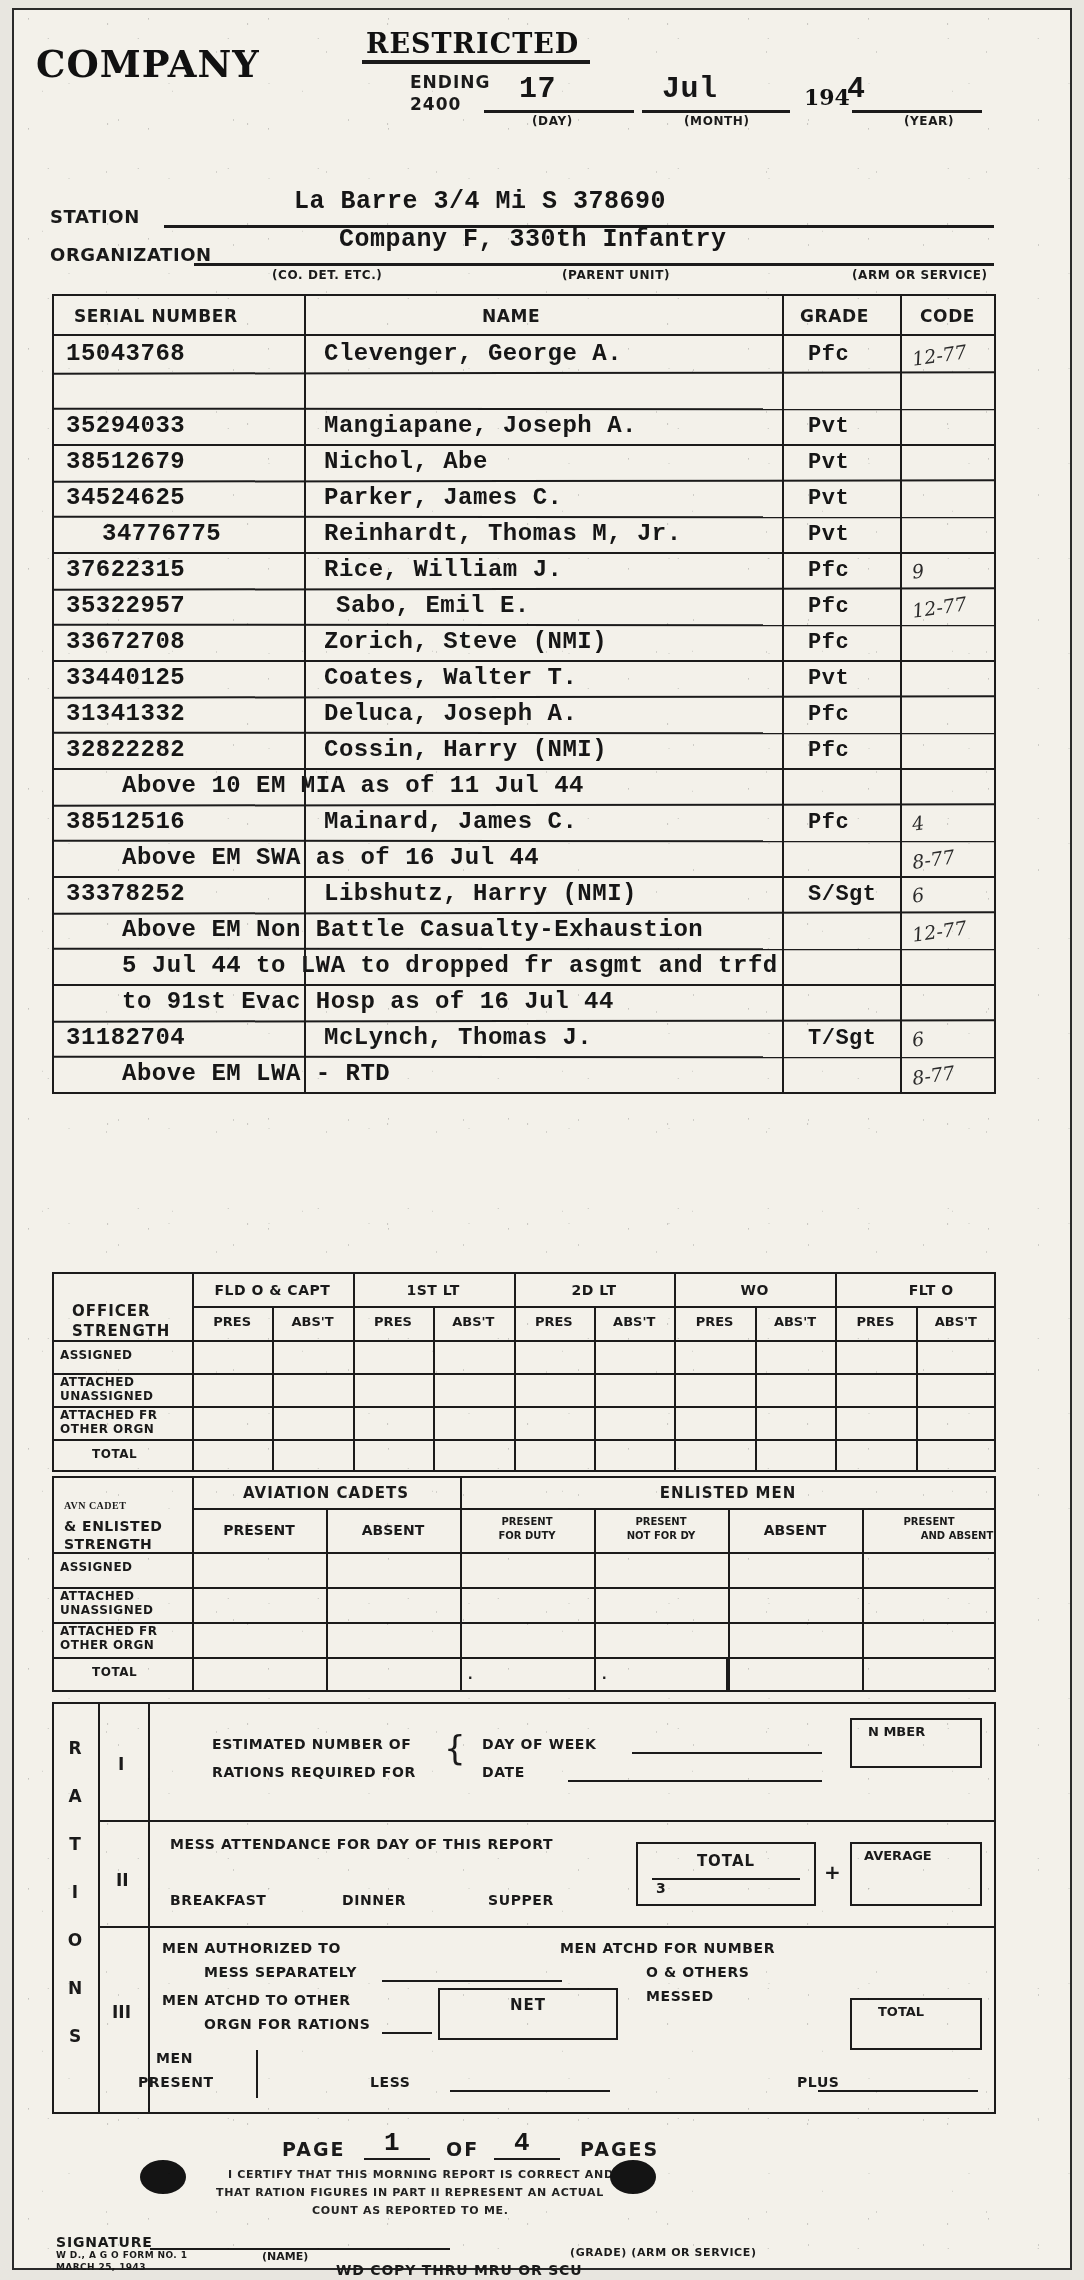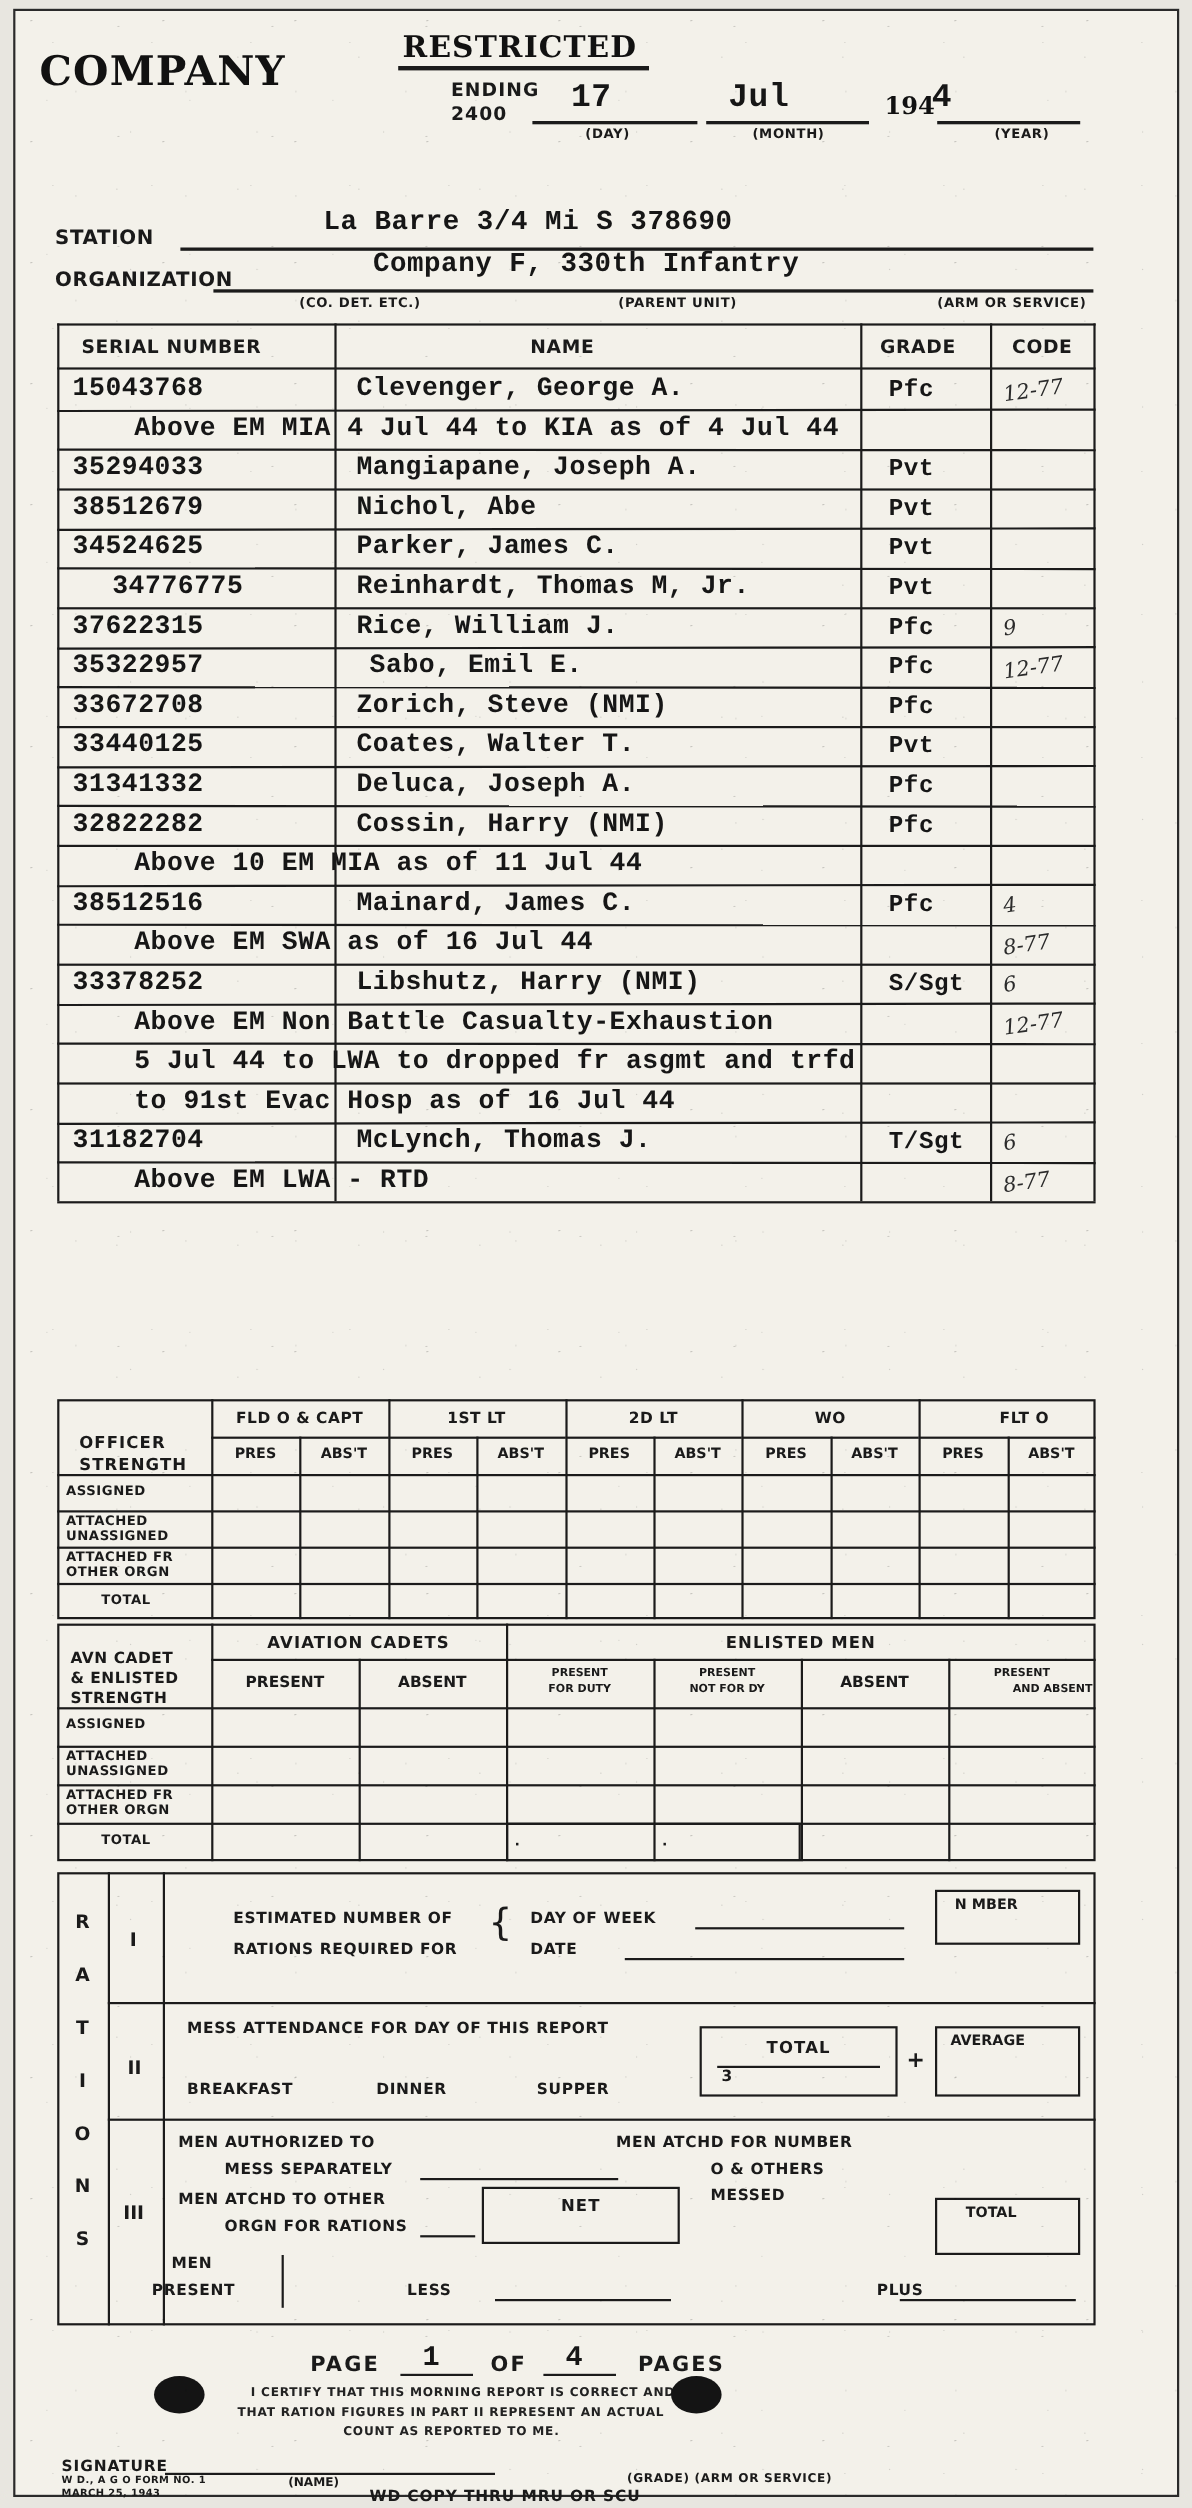--- a/index.html
+++ b/index.html
@@ -116,21 +116,20 @@
         <div class="rowline" style="top:0px;"></div>
         <div class="cell formlbl" style="left:22px;top:12px;font-size:17px;">SERIAL NUMBER</div>
         <div class="cell formlbl" style="left:430px;top:12px;font-size:17px;">NAME</div>
         <div class="cell formlbl" style="left:748px;top:12px;font-size:17px;">GRADE</div>
         <div class="cell formlbl" style="left:868px;top:12px;font-size:17px;">CODE</div>
         <div class="rowline" style="top:40px;"></div>
         <div class="cell typed sn" style="left:14px;top:46px;">15043768</div>
         <div class="cell typed nm" style="left:272px;top:46px;">Clevenger, George A.</div>
         <div class="cell typed gr" style="left:756px;top:48px;">Pfc</div>
         <div class="cell pen" style="left:860px;top:50px;">12-77</div>
-        <div class="cell typed rmk" style="left:70px;top:82px;">Above EM MIA 4 Jul 44 to KIA as of 4 Jul 44</div>
         <div class="cell typed sn" style="left:14px;top:118px;">35294033</div>
         <div class="cell typed nm" style="left:272px;top:118px;">Mangiapane, Joseph A.</div>
         <div class="cell typed gr" style="left:756px;top:120px;">Pvt</div>
         <div class="cell typed sn" style="left:14px;top:154px;">38512679</div>
         <div class="cell typed nm" style="left:272px;top:154px;">Nichol, Abe</div>
         <div class="cell typed gr" style="left:756px;top:156px;">Pvt</div>
         <div class="cell typed sn" style="left:14px;top:190px;">34524625</div>
         <div class="cell typed nm" style="left:272px;top:190px;">Parker, James C.</div>
         <div class="cell typed gr" style="left:756px;top:192px;">Pvt</div>
         <div class="cell typed sn" style="left:14px;top:226px;margin-left:36px;">34776775</div>
@@ -246,21 +245,21 @@
         <div style="position:absolute;left:0;top:134px;width:944px;height:2px;background:#1b1b1b;"></div>
         <div class="mini" style="position:absolute;left:8px;top:136px;font-size:12px;letter-spacing:.5px;">ATTACHED FR</div>
         <div class="mini" style="position:absolute;left:8px;top:150px;font-size:12px;letter-spacing:.5px;">OTHER ORGN</div>
         <div style="position:absolute;left:0;top:167px;width:944px;height:2px;background:#1b1b1b;"></div>
         <div class="mini" style="position:absolute;left:40px;top:175px;font-size:12px;letter-spacing:.5px;">TOTAL</div>
         <div style="position:absolute;left:0;top:68px;width:944px;height:2px;background:#1b1b1b;"></div>
       </div>
 
   <div id="enlisted-block" style="position:absolute;left:38px;top:1466px;width:944px;height:216px;">
         <div style="position:absolute;left:0;top:0;width:944px;height:216px;border:2px solid #1b1b1b;box-sizing:border-box;"></div>
-        <div class="mini" style="position:absolute;left:12px;top:24px;font-size:14px;letter-spacing:.5px;">AVN CADET</div>
+        <div class="mini" style="position:absolute;left:12px;top:24px;font-size:10px;letter-spacing:.5px;font-family:Liberation Serif, serif;">AVN CADET</div>
         <div class="mini" style="position:absolute;left:12px;top:42px;font-size:14px;letter-spacing:.5px;">&amp; ENLISTED</div>
         <div class="mini" style="position:absolute;left:12px;top:60px;font-size:14px;letter-spacing:.5px;">STRENGTH</div>
         <div class="mini" style="position:absolute;left:140px;top:8px;width:268px;text-align:center;font-size:15px;letter-spacing:1px;">AVIATION CADETS</div>
         <div class="mini" style="position:absolute;left:408px;top:8px;width:536px;text-align:center;font-size:15px;letter-spacing:1px;">ENLISTED MEN</div>
         <div style="position:absolute;left:140px;top:32px;width:804px;height:2px;background:#1b1b1b;"></div>
         <div class="mini" style="position:absolute;left:140px;top:46px;width:134px;text-align:center;font-size:14px;">PRESENT</div>
         <div class="mini" style="position:absolute;left:274px;top:46px;width:134px;text-align:center;font-size:14px;">ABSENT</div>
         <div style="position:absolute;left:274px;top:32px;width:2px;height:184px;background:#1b1b1b;"></div>
         <div class="mini" style="position:absolute;left:408px;top:40px;width:134px;text-align:center;font-size:10px;">PRESENT</div>
         <div class="mini" style="position:absolute;left:408px;top:54px;width:134px;text-align:center;font-size:10px;">FOR DUTY</div>

